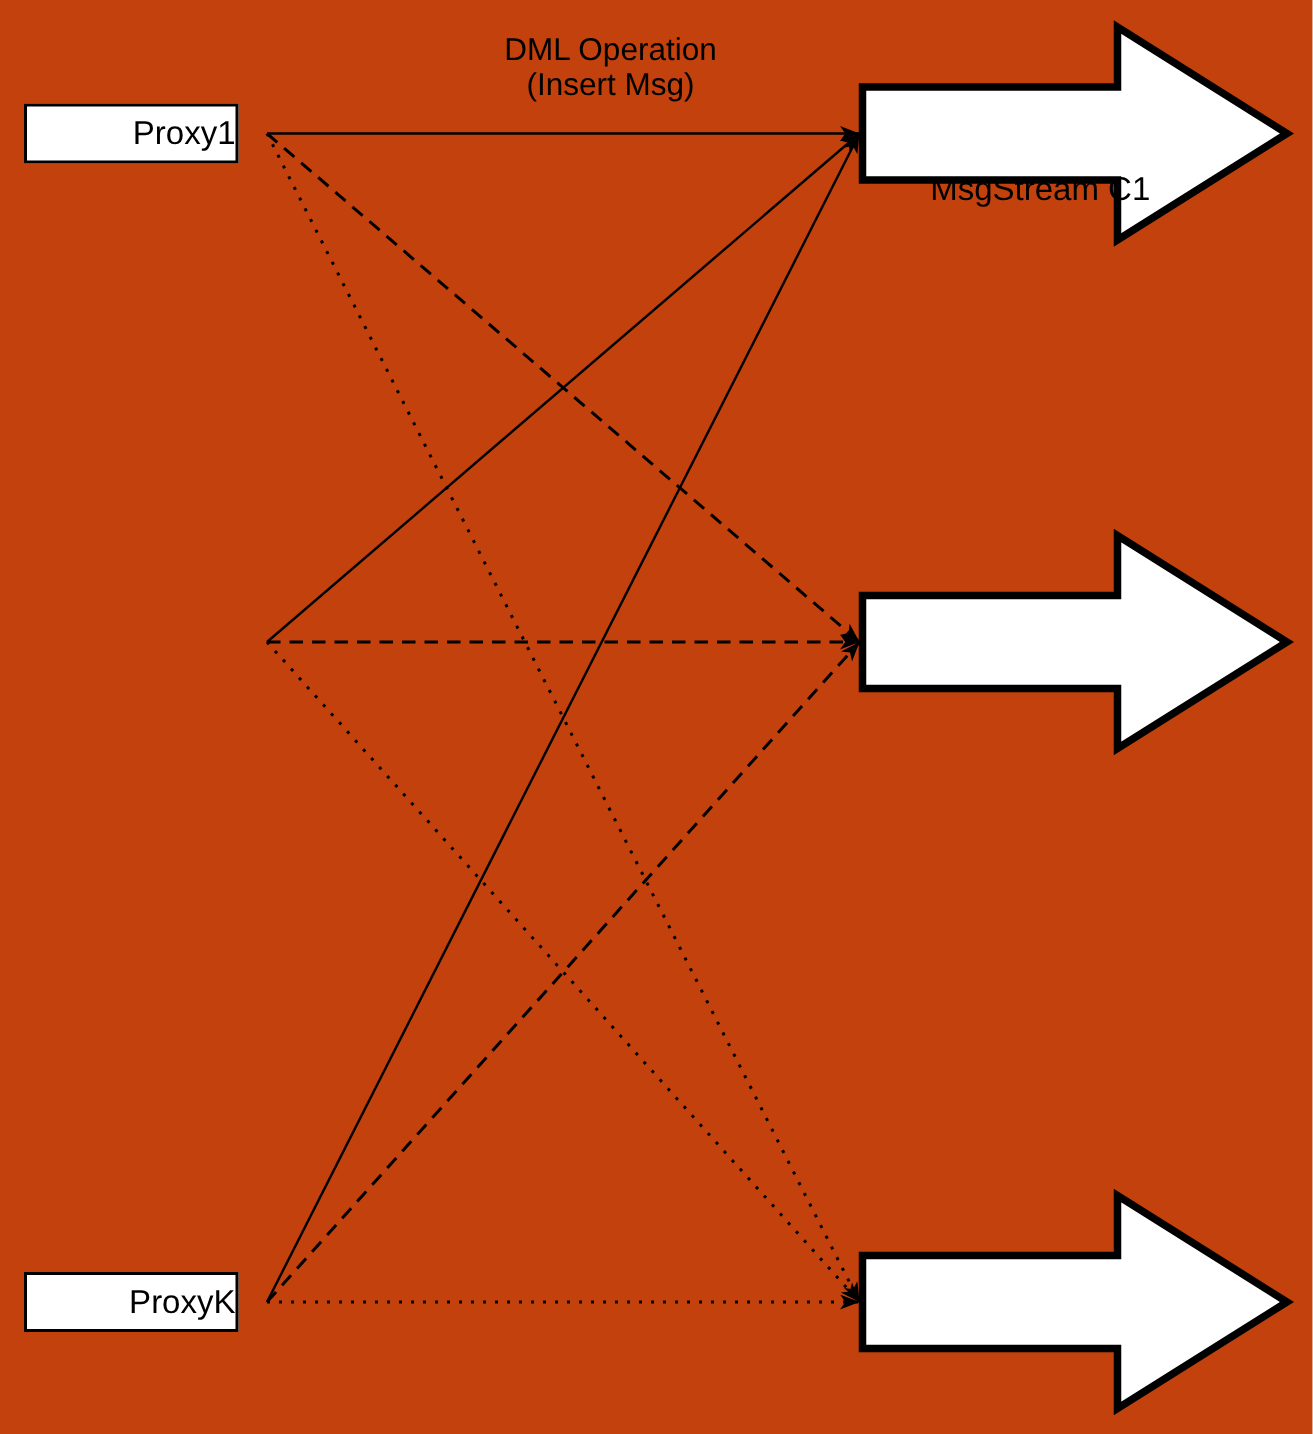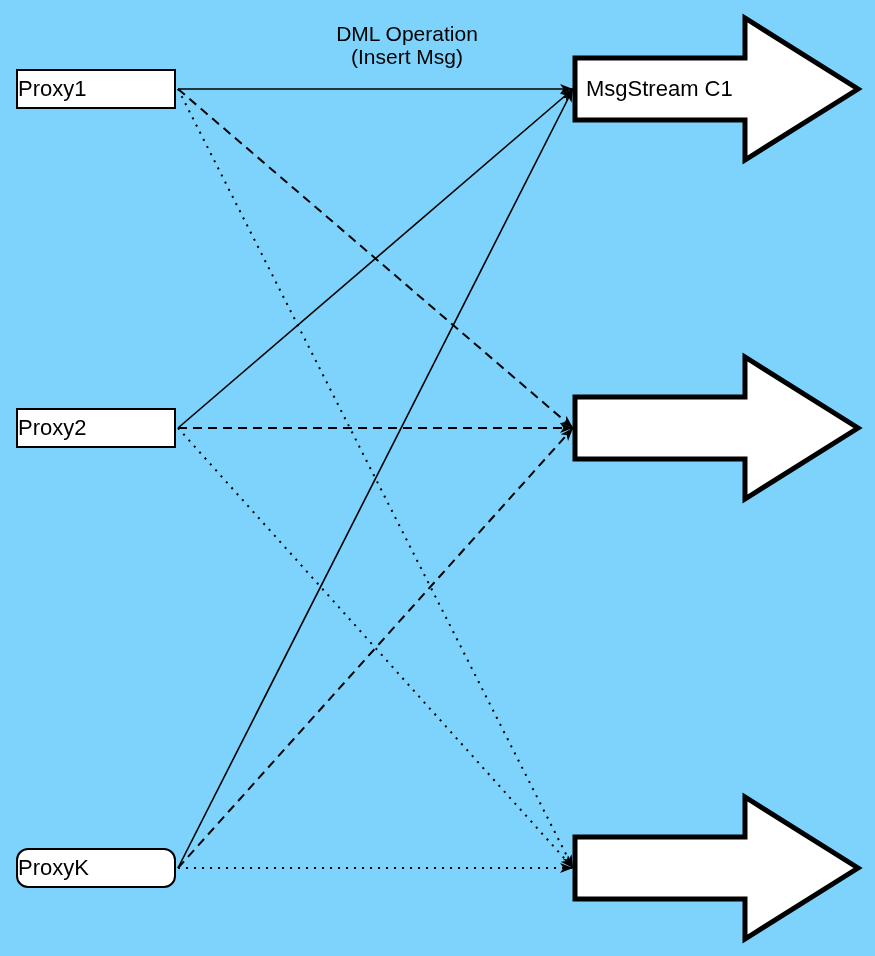--- a/index.html
+++ b/index.html
@@ -5,21 +5,21 @@
   html, body {
     margin: 0;
     padding: 0;
     background: #ffffff;
     font-family: "Liberation Sans", sans-serif;
   }
   .canvas {
     position: relative;
     width: 875px;
     height: 956px;
-    background: #7dd3fc;
+    background: #c2410c;
     overflow: hidden;
   }
   .edges-svg {
     position: absolute;
     left: 0;
     top: 0;
     width: 875px;
     height: 956px;
   }
   .edge {
@@ -31,42 +31,43 @@
   .edge-dotted { stroke-width: 2;   stroke-dasharray: 2 6; }
   .block-arrow {
     fill: #ffffff;
     stroke: #000000;
     stroke-width: 5;
     stroke-linejoin: miter;
   }
   .proxy-box {
     position: absolute;
     left: 16px;
-    width: 160px;
+    width: 143px;
     height: 40px;
     box-sizing: border-box;
     border: 2px solid #000000;
     background: #ffffff;
     display: flex;
     align-items: center;
-    justify-content: flex-start;
+    justify-content: flex-end;
     font-size: 22px;
     color: #000000;
   }
   .stream-label {
     position: absolute;
-    left: 586px;
+    left: 552px;
     width: 283px;
     height: 30px;
     display: flex;
     align-items: center;
-    justify-content: flex-start;
+    justify-content: center;
     font-size: 22px;
     color: #000000;
     pointer-events: none;
+    margin-top: 37px;
   }
   .diagram-title {
     position: absolute;
     left: 302px;
     top: 22px;
     width: 210px;
     text-align: center;
     font-size: 21px;
     line-height: 23px;
     color: #000000;
@@ -102,24 +103,21 @@
   </svg>
 
   <div class="diagram-title">
     <div>DML Operation</div>
     <div>(Insert Msg)</div>
   </div>
 
   <div class="proxy-box" style="top: 69px;">
     <span>Proxy1</span>
   </div>
-  <div class="proxy-box" style="top: 408px;">
-    <span>Proxy2</span>
-  </div>
-  <div class="proxy-box" style="top: 848px; border-radius: 12px;">
+  <div class="proxy-box" style="top: 848px;">
     <span>ProxyK</span>
   </div>
 
   <div class="stream-label" style="top: 74px;">
     <span>MsgStream C1</span>
   </div>
 
 </div>
 
 </body></html>

